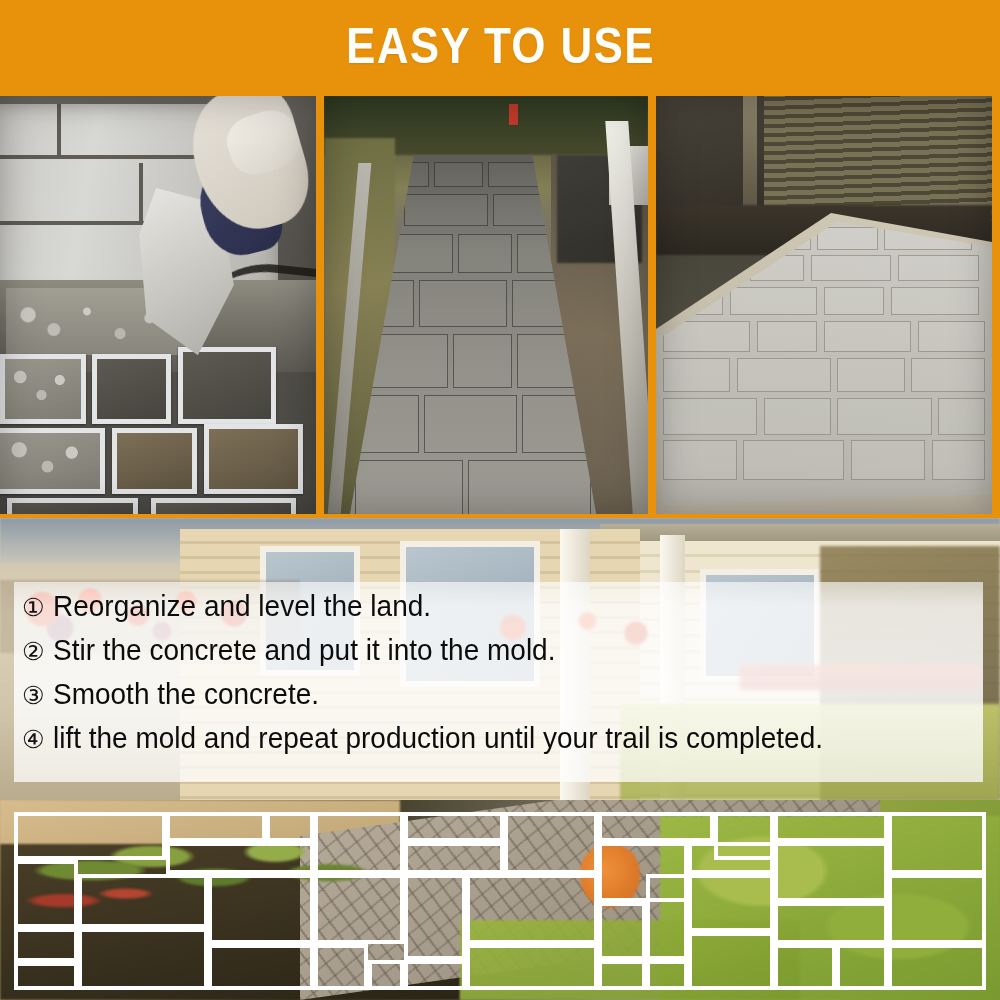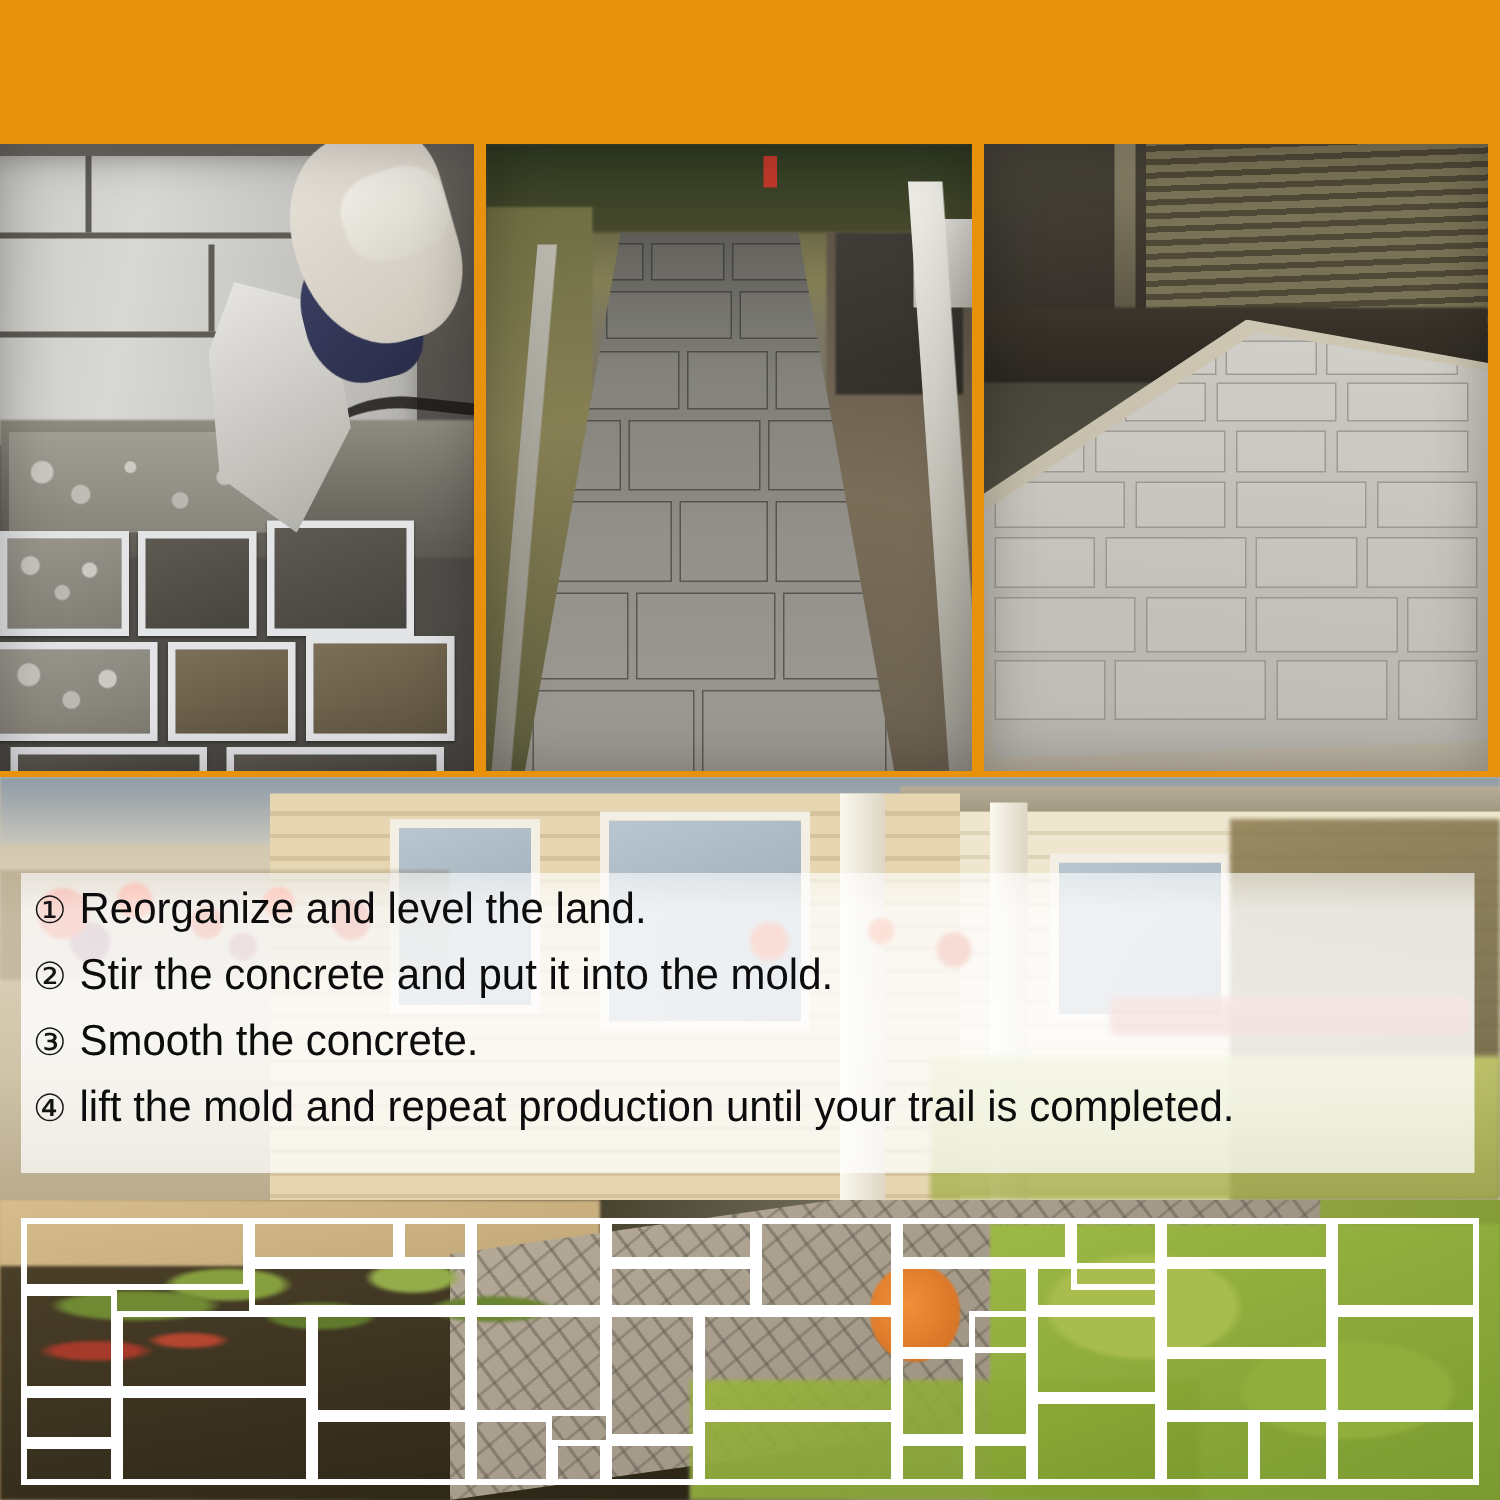--- a/index.html
+++ b/index.html
@@ -355,20 +355,23 @@
   .mold-grid { position:absolute; left:14px; top:12px; width:972px; height:178px; }
   .mold-cell {
     position:absolute; border:4px solid #ffffff; background:transparent;
   }
 </style>
 </head>
 <body>
 
 <div class="page">
 
+  <div class="header">
+    <div class="header-title">EASY TO USE</div>
+  </div>
 
   <div class="photo-row">
 
     <div class="photo photo-1">
       <div class="p1">
         <div class="p1-slab"></div>
         <div class="p1-joint" style="left:-4%;top:14%;width:92%;height:4px;"></div>
         <div class="p1-joint" style="left:-4%;top:30%;width:92%;height:4px;"></div>
         <div class="p1-joint" style="left:18%;top:2%;width:4px;height:12%;"></div>
         <div class="p1-joint" style="left:44%;top:16%;width:4px;height:14%;"></div>

